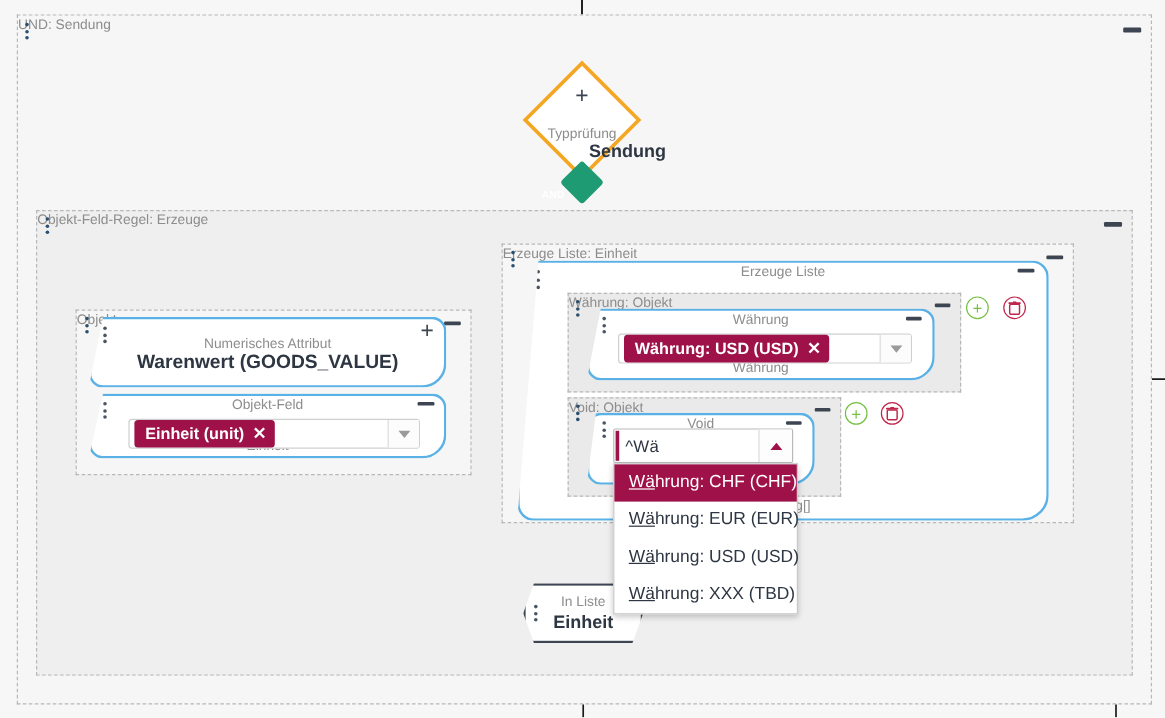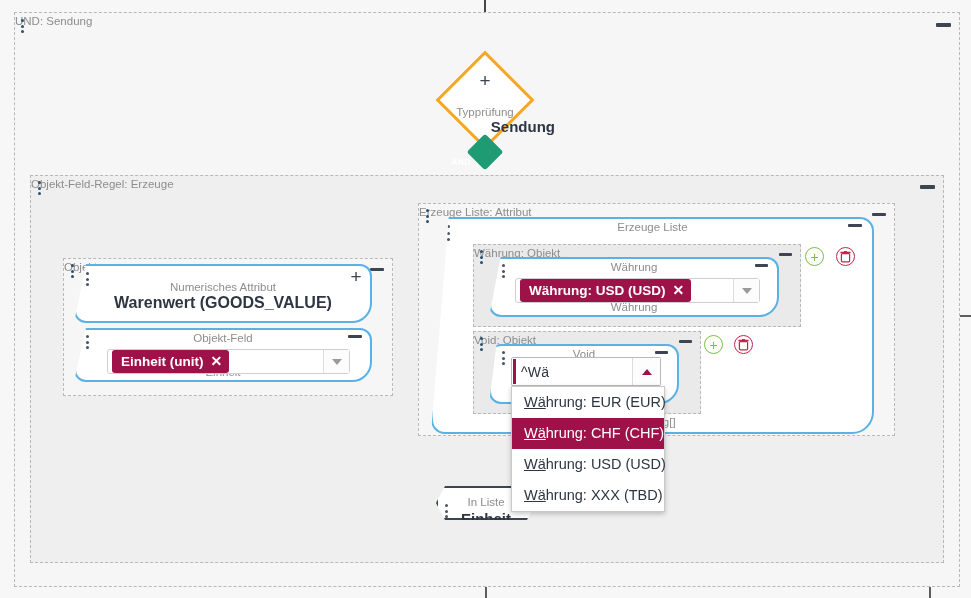--- a/index.html
+++ b/index.html
@@ -363,21 +363,21 @@
         <span>Einheit (unit)</span>
         <span class="tag-x">✕</span>
       </div>
       <div class="sel-arrow">
           <span class="caret-down"></span>
         </div>
     </div>
   </div>
 
   <div class="group shade1" style="left:418px; top:203px; width:477px; height:233px;">
-    <div class="group-title">Erzeuge Liste: Attribut</div>
+    <div class="group-title">Erzeuge Liste: Einheit</div>
     <div class="handle h14 blue" style="left:7px; top:5px;">
         <i></i>
         <i></i>
         <i></i>
       </div>
     <div class="collapse-btn thin" style="top:9px; right:8px;"></div>
   </div>
 
   <div class="nodecard" style="left:431px; top:217px; width:443px; height:217px; border-radius:14px 14px 22px 14px;">
     <div class="nc-title">Erzeuge Liste</div>
@@ -464,27 +464,27 @@
     </div>
   <div class="circ del" style="left:734px; top:335px;">
     <svg width="11" height="12" viewBox="0 0 11 12">
       <rect x="1.4" y="2.6" width="8.2" height="8.2" rx="1" fill="none" stroke="#c0264b" stroke-width="1.2"></rect>
       <rect x="0.3" y="0.8" width="10.4" height="1.5" rx="0.6" fill="#c0264b"></rect>
       <rect x="4" y="0" width="3" height="1.4" rx="0.5" fill="#c0264b"></rect>
     </svg>
   </div>
 
   <div class="dropdown" style="left:511px; top:386px; width:154px;" id="dropdown-list">
+      <div class="dd-item selected"><u>Wä</u><span>hrung: CHF (CHF)</span></div>
       <div class="dd-item"><u>Wä</u><span>hrung: EUR (EUR)</span></div>
-      <div class="dd-item selected"><u>Wä</u><span>hrung: CHF (CHF)</span></div>
       <div class="dd-item"><u>Wä</u><span>hrung: USD (USD)</span></div>
       <div class="dd-item"><u>Wä</u><span>hrung: XXX (TBD)</span></div>
     </div>
 
-  <div class="hexnode" style="left:436px; top:486px; width:100px; height:34px;">
+  <div class="hexnode" style="left:436px; top:486px; width:100px; height:50px;">
     <div class="hx-kind">In Liste</div>
     <div class="hx-main">Einheit</div>
   </div>
   <div class="handle h14" style="left:445px; top:504px;">
       <i></i>
       <i></i>
       <i></i>
     </div>
 
 </div>

